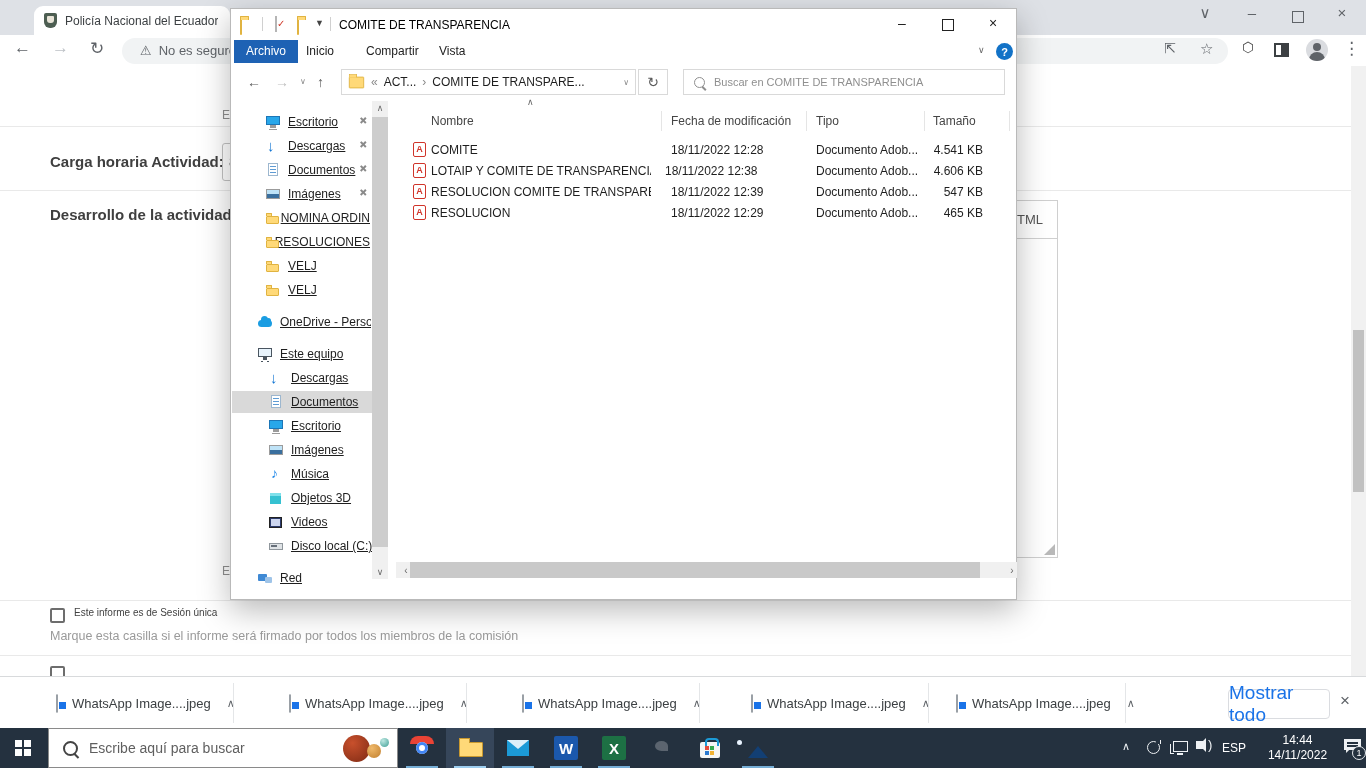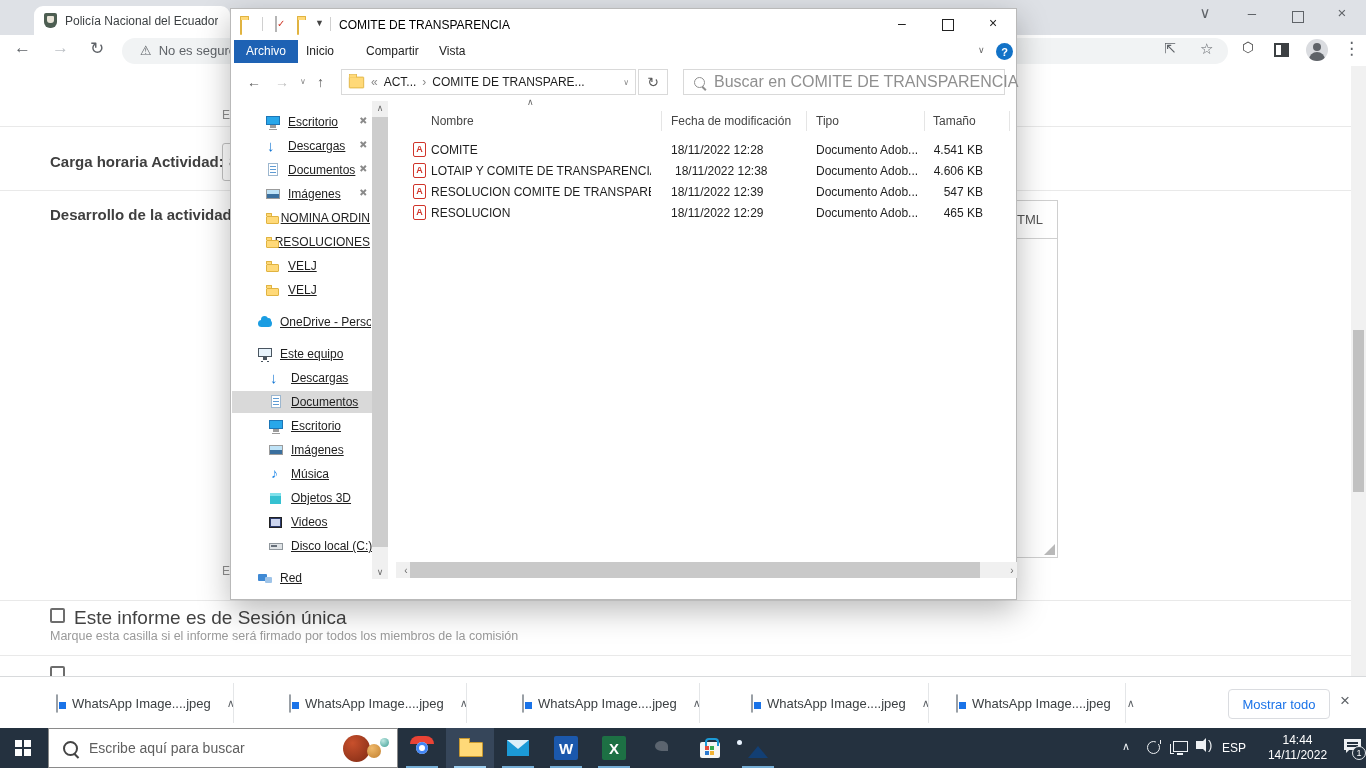--- a/index.html
+++ b/index.html
@@ -34,21 +34,21 @@
   .vthumb{position:absolute;left:2px;width:11px;background:#c1c1c1;border-radius:0px;}
   
   .shelf{position:absolute;left:0;top:676px;width:1366px;height:52px;background:#fff;border-top:1px solid #d8dadc;box-sizing:border-box;}
   .chip{position:absolute;top:0;height:52px;display:flex;align-items:center;}
   .chip-sep{position:absolute;top:6px;height:40px;width:1px;background:#e4e6e8;}
   .fileic{width:13px;height:17px;background:#fff;border:1px solid #9aa0a6;border-radius:2px;position:relative;}
   .fileic:after{content:"";position:absolute;left:2px;top:7px;width:7px;height:7px;background:#1a73e8;}
   .chip-label{font-size:13px;color:#3c4043;margin-left:14px;white-space:nowrap;}
   .chip-chev{font-size:11px;color:#5f6368;margin-left:16px;}
   .showall{position:absolute;left:1228px;top:12px;width:100px;height:28px;border:1px solid #dadce0;border-radius:4px;
-           color:#1a73e8;font-size:13px;display:flex;align-items:center;justify-content:center;background:#fff;}
+           color:#1a73e8;font-size:19px;display:flex;align-items:center;justify-content:center;background:#fff;}
   .shelf-x{position:absolute;left:1340px;top:14px;font-size:17px;color:#5f6368;}
   
   .explorer{position:absolute;left:230px;top:8px;width:787px;height:592px;background:#fff;border:1px solid #b9b9b9;
             box-shadow:0 10px 30px rgba(0,0,0,.28);box-sizing:border-box;font-size:12px;color:#1e1e1e;}
   .ex-title{position:absolute;left:0;top:0;width:100%;height:31px;}
   .ex-title-text{position:absolute;left:108px;top:9px;font-size:12px;color:#000;white-space:nowrap;}
   .qat-sep{position:absolute;top:8px;width:1px;height:14px;background:#d0d0d0;}
   .folder-ic{position:relative;width:15px;height:11px;background:#ffd978;border:1px solid #e0b341;border-radius:1px;}
   .folder-ic:before{content:"";position:absolute;left:-1px;top:-4px;width:7px;height:3px;background:#ffd978;border:1px solid #e0b341;border-bottom:none;border-radius:1px 1px 0 0;}
   .check-ic{position:relative;width:11px;height:14px;background:#fff;border:1px solid #b5b5b5;}
@@ -58,21 +58,21 @@
   .ribbon{position:absolute;left:0;top:31px;width:100%;height:24px;background:#fff;}
   .rtab{position:absolute;top:0;height:23px;line-height:23px;font-size:12px;color:#222;padding:0 12px;}
   .rtab.blue{background:#1e62b4;color:#fff;}
   .help-circle{position:absolute;width:17px;height:17px;border-radius:50%;background:#1272c7;color:#fff;font-size:11px;font-weight:bold;
                display:flex;align-items:center;justify-content:center;}
   .addr-row{position:absolute;left:0;top:55px;width:100%;height:36px;background:#fff;}
   .abox{position:absolute;border:1px solid #d9d9d9;background:#fff;box-sizing:border-box;height:26px;top:5px;display:flex;align-items:center;}
   .aic{font-size:14px;color:#8a8a8a;}
   .crumb{font-size:12px;color:#1e1e1e;white-space:nowrap;}
   .chev{color:#8a8a8a;}
-  .searchph{font-size:16px;color:#8f8f8f;white-space:nowrap;}
+  .searchph{font-size:11px;color:#8f8f8f;white-space:nowrap;}
   .mag{width:9px;height:9px;border:1.5px solid #8f8f8f;border-radius:50%;position:relative;flex:0 0 auto;}
   .mag:after{content:"";position:absolute;left:8px;top:8px;width:5px;height:1.5px;background:#8f8f8f;transform:rotate(45deg);transform-origin:0 0;}
   
   .nav-item{position:absolute;left:0;height:22px;display:flex;align-items:center;white-space:nowrap;}
   .nav-item .lbl{margin-left:7px;text-decoration:underline;}
   .nav-sel{position:absolute;left:1px;width:140px;height:22px;background:#d9d9d9;}
   .pin{position:absolute;font-size:10px;color:#8a8a8a;transform:rotate(45deg);}
   .nscroll{position:absolute;left:141px;top:92px;width:16px;height:478px;background:#f0f0f0;}
   .nthumb{position:absolute;left:0;width:16px;background:#cdcdcd;}
   .sarr{position:absolute;left:0;width:16px;text-align:center;font-size:9px;color:#6a6a6a;}
@@ -218,21 +218,21 @@
     <span class="flabel abs" style="left:50px;top:140px;">Desarrollo de la actividad:</span>
     <div class="editorbox" style="left:990px;top:134px;width:66px;height:38px;">
       <span style="font-size:13px;color:#555;position:absolute;left:26px;top:11px;">TML</span>
     </div>
     <div class="editorbox" style="left:990px;top:172px;width:66px;height:318px;">
       <span class="resize-tri" style="right:2px;bottom:2px;"></span>
     </div>
     <span class="ffrag abs" style="left:222px;top:498px;">Es</span>
     <div class="hline" style="left:0;top:534px;width:1366px;"></div>
     <span class="cbox abs" style="left:50px;top:542px;"></span>
-    <span class="abs" style="left:74px;top:541px;font-size:19px;color:#424242;">Este informe es de Sesión única</span>
+    <span class="abs" style="left:74px;top:541px;font-size:10px;color:#424242;">Este informe es de Sesión única</span>
     <span class="fhelp abs" style="left:50px;top:563px;">Marque esta casilla si el informe será firmado por todos los miembros de la comisión</span>
     <div class="hline" style="left:0;top:589px;width:1366px;"></div>
     <span class="cbox abs" style="left:50px;top:600px;"></span>
     <span class="abs" style="left:74px;top:600px;width:200px;height:10px;overflow:hidden;font-size:14.5px;color:#424242;"></span>
   </div>
 
   <div class="vscroll">
     <div class="vthumb" style="top:264px;height:162px;"></div>
   </div>
 
@@ -385,21 +385,21 @@
     <div class="frow" style="left:182px;top:130px;width:600px;">
       <span class="pdf-ic"></span>
       <span class="cell" style="left:18px;width:220px;">COMITE</span>
       <span class="cell" style="left:258px;width:140px;">18/11/2022 12:28</span>
       <span class="cell" style="left:403px;width:110px;">Documento Adob...</span>
       <span class="cell" style="left:500px;width:70px;text-align:right;">4.541 KB</span>
     </div>
     <div class="frow" style="left:182px;top:151px;width:600px;">
       <span class="pdf-ic"></span>
       <span class="cell" style="left:18px;width:220px;">LOTAIP Y COMITE DE TRANSPARENCIA</span>
-      <span class="cell" style="left:262px;width:140px;">18/11/2022 12:38</span>
+      <span class="cell" style="left:252px;width:140px;">18/11/2022 12:38</span>
       <span class="cell" style="left:403px;width:110px;">Documento Adob...</span>
       <span class="cell" style="left:500px;width:70px;text-align:right;">4.606 KB</span>
     </div>
     <div class="frow" style="left:182px;top:172px;width:600px;">
       <span class="pdf-ic"></span>
       <span class="cell" style="left:18px;width:220px;">RESOLUCION COMITE DE TRANSPARENC...</span>
       <span class="cell" style="left:258px;width:140px;">18/11/2022 12:39</span>
       <span class="cell" style="left:403px;width:110px;">Documento Adob...</span>
       <span class="cell" style="left:500px;width:70px;text-align:right;">547 KB</span>
     </div>

